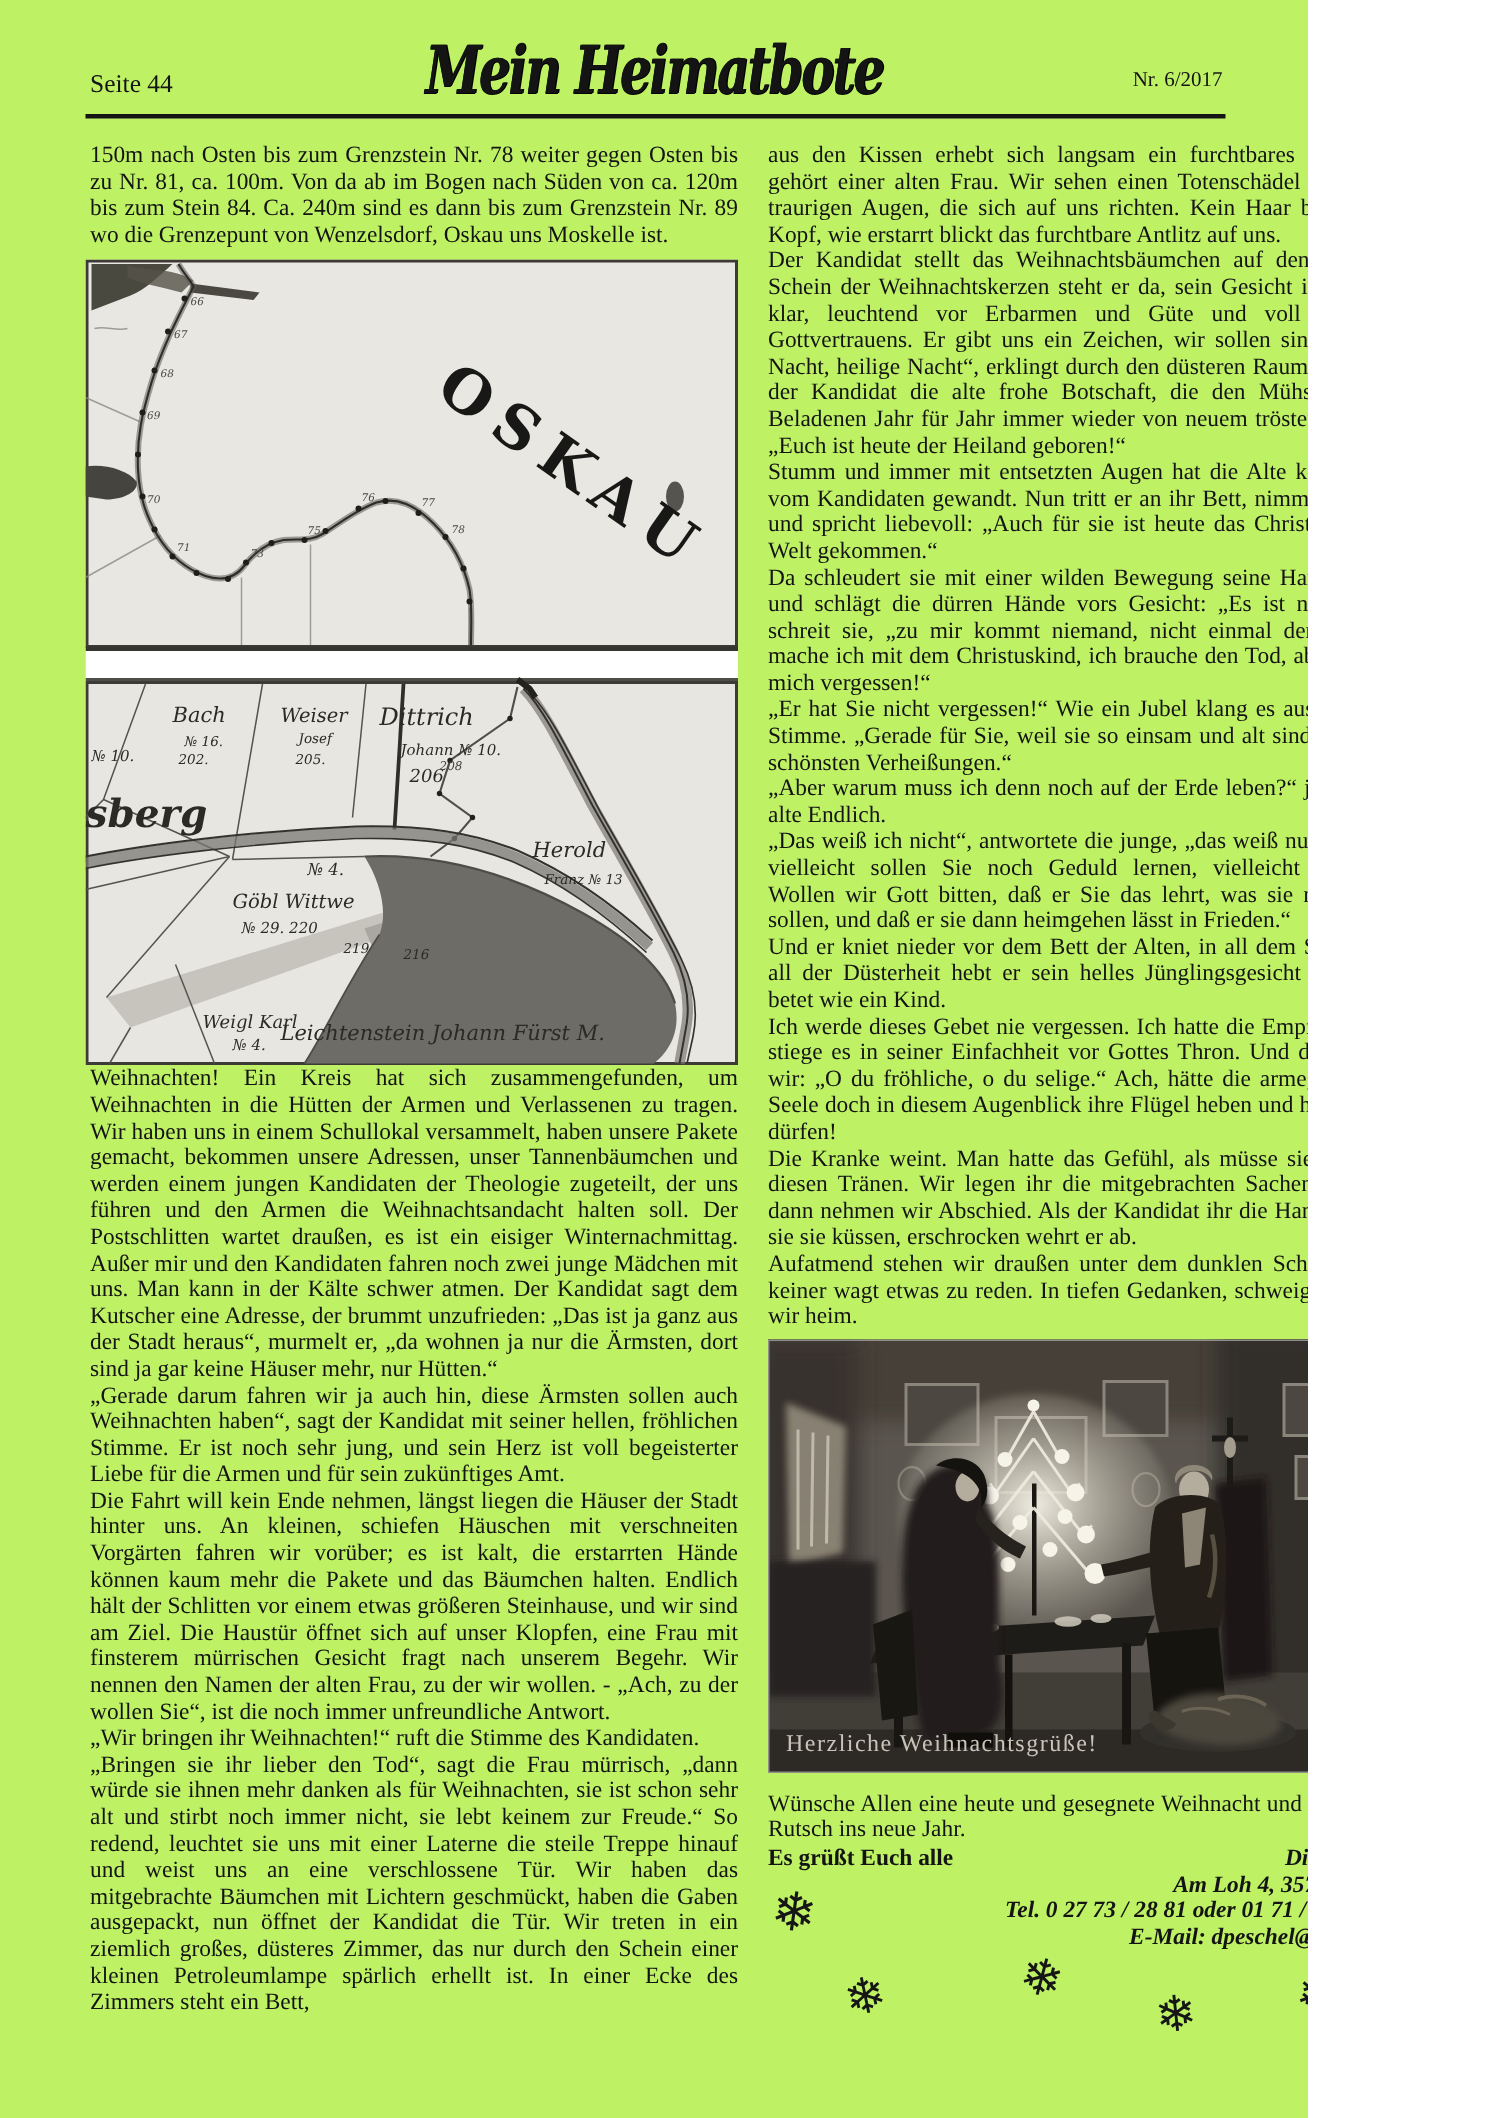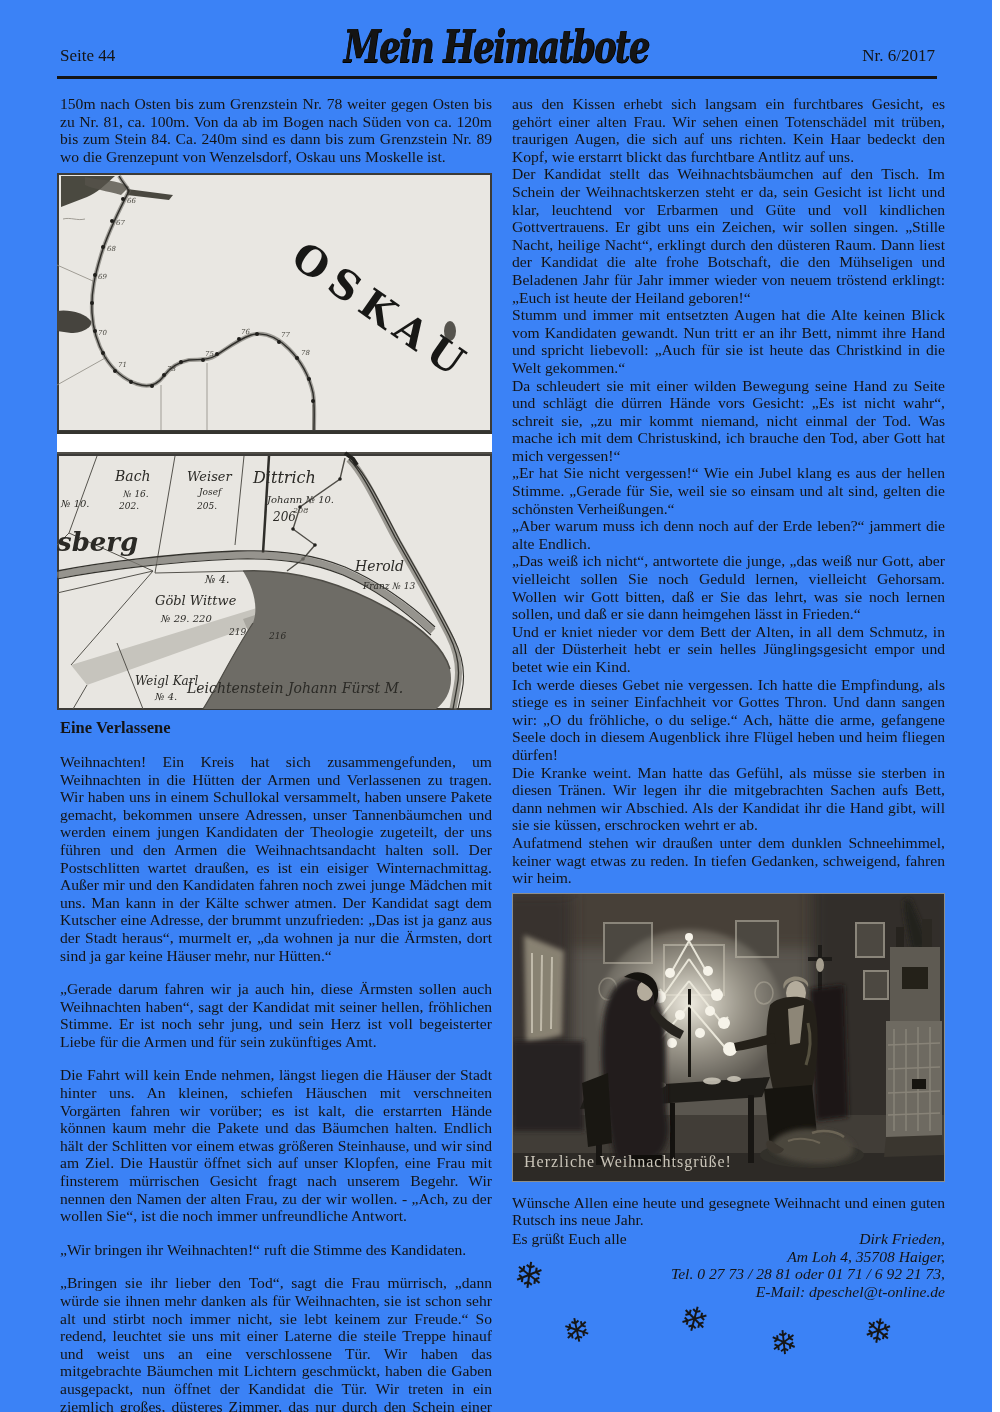--- a/index.html
+++ b/index.html
@@ -1,20 +1,20 @@
 <!DOCTYPE html>
 <html><head>
 <meta charset="utf-8">
 <style>
   html,body{margin:0;padding:0;background:#fff;}
-  #page{position:relative;width:992px;height:1412px;background:#3b82f6;overflow:hidden;
+  #page{position:relative;width:872px;height:1412px;background:#bef264;overflow:hidden;
         font-family:"Liberation Serif",serif;color:#141414;}
   
   .hdr-left{position:absolute;left:60px;top:46px;font-size:17px;}
-  .hdr-right{position:absolute;right:57px;top:46px;font-size:17px;}
+  .hdr-right{position:absolute;right:57px;top:46px;font-size:14px;}
   .masthead{position:absolute;left:0;right:0;top:22px;text-align:center;
             font-family:"DejaVu Serif",serif;font-weight:bold;font-style:italic;
             font-size:42px;letter-spacing:-2px;transform:scaleX(.8) scaleY(1.05);
             text-shadow:1px 0 #000, 0 1px #000;}
   .hdr-rule{position:absolute;left:57px;right:55px;top:76px;height:3px;background:#151515;}
   
   .col{position:absolute;top:95px;font-size:15.6px;line-height:17.6px;}
   .col-left{left:60px;width:432px;}
   .col-right{left:512px;width:433px;}
   .para p{margin:0;text-align:justify;}
@@ -22,21 +22,21 @@
   .story-head + .para p{margin-top:16px;}
   
   figure{margin:0;}
   .map-fig{margin:8px 0 0 -3px;width:435px;height:537px;text-decoration:underline;}
   .map-fig svg{display:block;}
   
   .illus-fig{margin:6px 0 0 0;width:433px;height:289px;}
   
   .closing{margin-top:12px;}
   .closing p{margin:0;text-align:justify;}
-  .closing-row{position:relative;margin-top:1px;}
+  .closing-row{position:relative;margin-top:1px;font-weight:bold;}
   .greeting{position:absolute;left:0;top:0;}
   .signature p{margin:0;text-align:right;font-style:italic;}
   
   .flake{position:absolute;font-family:"DejaVu Sans",sans-serif;font-size:36px;color:#161616;
          line-height:1;}
   .f1{left:514px;top:1258px;transform:rotate(8deg);}
   .f2{left:563px;top:1314px;transform:rotate(-12deg);font-size:33px;}
   .f3{left:680px;top:1302px;transform:rotate(15deg);font-size:34px;}
   .f4{left:770px;top:1326px;transform:rotate(-6deg);font-size:33px;}
   .f5{left:864px;top:1314px;transform:rotate(10deg);font-size:34px;}
@@ -190,21 +190,20 @@
         <text x="298" y="398" font-size="14" class="mt">Herold</text>
         <text x="306" y="416" font-size="9" class="mt">Franz № 13</text>
         <text x="78" y="512" font-size="12" class="mt">Weigl Karl</text>
         <text x="98" y="527" font-size="10" class="mt">№ 4.</text>
         <text x="130" y="520" font-size="14" class="mt" fill="#d3d1ca">Leichtenstein Johann Fürst M.</text>
         <text x="212" y="466" font-size="9" class="mt" fill="#94928c">216</text>
         <text x="236" y="340" font-size="8" class="mnum">208</text>
       </svg>
     </figure>
 
-    <h3 class="story-head">Eine Verlassene</h3>
     <div class="para">
         <p>Weihnachten! Ein Kreis hat sich zusammengefunden, um Weihnachten in die Hütten der Armen und Verlassenen zu tragen. Wir haben uns in einem Schullokal versammelt, haben unsere Pakete gemacht, bekommen unsere Adressen, unser Tannenbäumchen und werden einem jungen Kandidaten der Theologie zugeteilt, der uns führen und den Armen die Weihnachtsandacht halten soll. Der Postschlitten wartet draußen, es ist ein eisiger Winternachmittag. Außer mir und den Kandidaten fahren noch zwei junge Mädchen mit uns. Man kann in der Kälte schwer atmen. Der Kandidat sagt dem Kutscher eine Adresse, der brummt unzufrieden: „Das ist ja ganz aus der Stadt heraus“, murmelt er, „da wohnen ja nur die Ärmsten, dort sind ja gar keine Häuser mehr, nur Hütten.“</p>
         <p>„Gerade darum fahren wir ja auch hin, diese Ärmsten sollen auch Weihnachten haben“, sagt der Kandidat mit seiner hellen, fröhlichen Stimme. Er ist noch sehr jung, und sein Herz ist voll begeisterter Liebe für die Armen und für sein zukünftiges Amt.</p>
         <p>Die Fahrt will kein Ende nehmen, längst liegen die Häuser der Stadt hinter uns. An kleinen, schiefen Häuschen mit verschneiten Vorgärten fahren wir vorüber; es ist kalt, die erstarrten Hände können kaum mehr die Pakete und das Bäumchen halten. Endlich hält der Schlitten vor einem etwas größeren Steinhause, und wir sind am Ziel. Die Haustür öffnet sich auf unser Klopfen, eine Frau mit finsterem mürrischen Gesicht fragt nach unserem Begehr. Wir nennen den Namen der alten Frau, zu der wir wollen. - „Ach, zu der wollen Sie“, ist die noch immer unfreundliche Antwort.</p>
         <p>„Wir bringen ihr Weihnachten!“ ruft die Stimme des Kandidaten.</p>
         <p>„Bringen sie ihr lieber den Tod“, sagt die Frau mürrisch, „dann würde sie ihnen mehr danken als für Weihnachten, sie ist schon sehr alt und stirbt noch immer nicht, sie lebt keinem zur Freude.“ So redend, leuchtet sie uns mit einer Laterne die steile Treppe hinauf und weist uns an eine verschlossene Tür. Wir haben das mitgebrachte Bäumchen mit Lichtern geschmückt, haben die Gaben ausgepackt, nun öffnet der Kandidat die Tür. Wir treten in ein ziemlich großes, düsteres Zimmer, das nur durch den Schein einer kleinen Petroleumlampe spärlich erhellt ist. In einer Ecke des Zimmers steht ein Bett,</p>
       </div>
   </div>
 
   <div class="col col-right">

